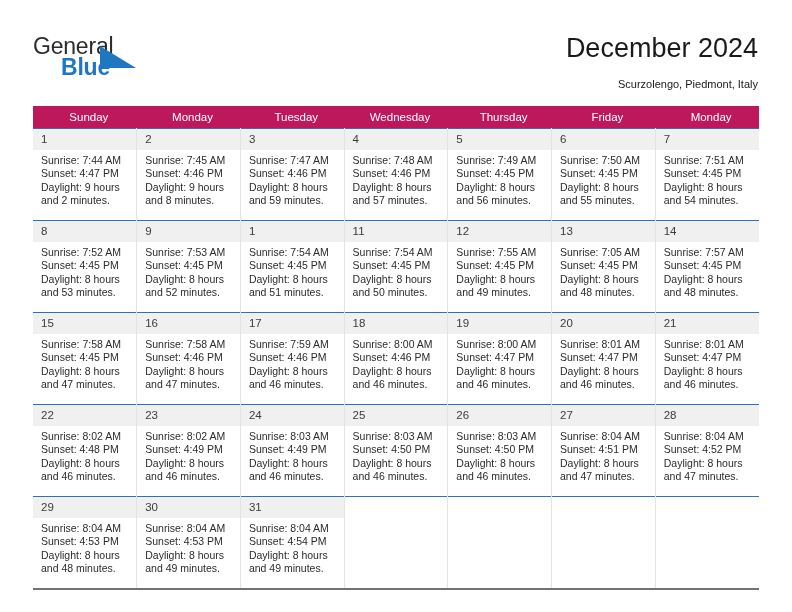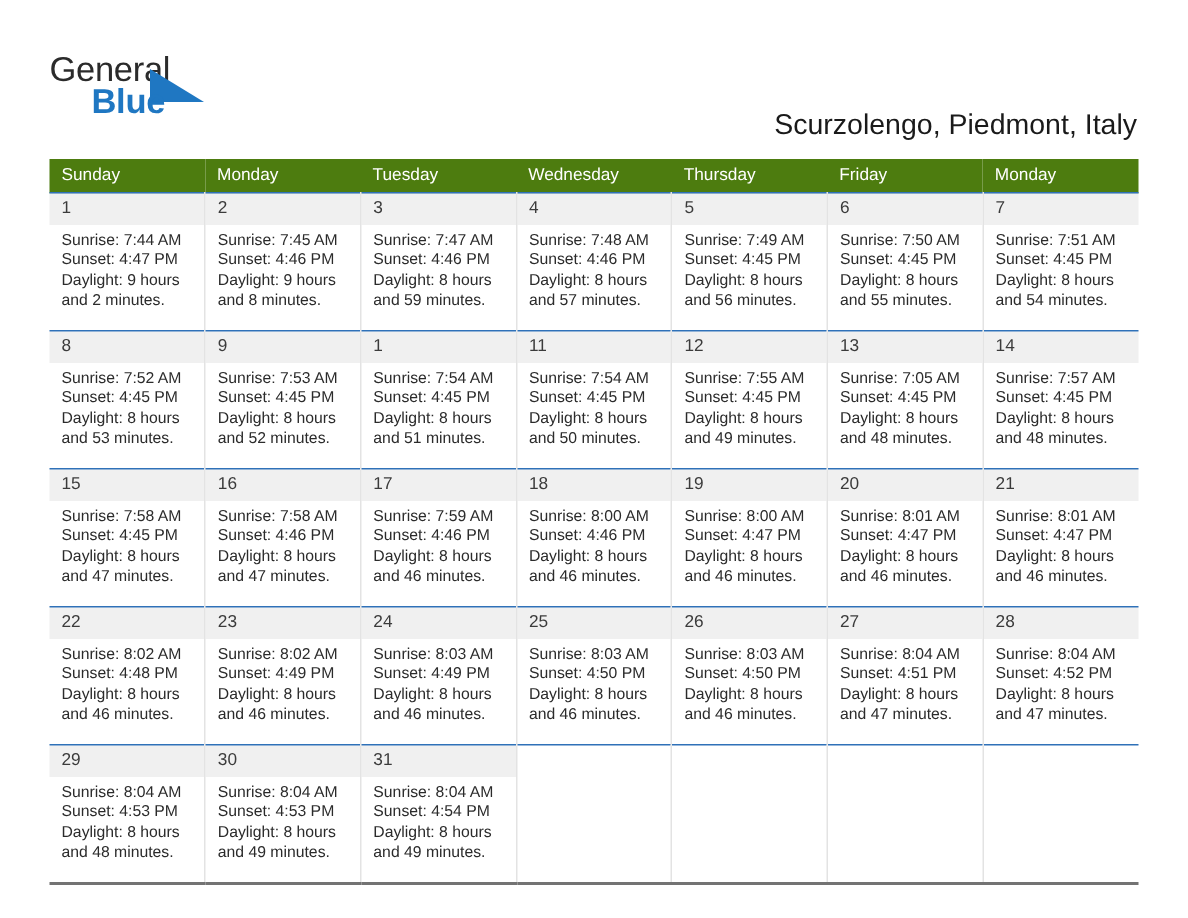--- a/index.html
+++ b/index.html
@@ -68,42 +68,42 @@
     font-size: 27px;
     line-height: 32px;
     color: #1a1a1a;
     text-align: right;
     white-space: nowrap;
   }
   .subtitle {
     position: absolute;
     right: 34px;
     top: 76px;
-    font-size: 19px;
+    font-size: 11px;
     line-height: 16px;
     color: #1a1a1a;
     text-align: right;
     white-space: nowrap;
   }
 
   
   .cal {
     position: absolute;
     left: 33px;
     top: 106px;
     width: 726px;
     border-collapse: collapse;
     table-layout: fixed;
   }
   .cal th {
-    background: #4d7c0f;
+    background: #be185d;
     color: #ffffff;
     font-size: 11.5px;
     font-weight: normal;
-    text-align: left;
+    text-align: center;
     padding: 5px 0 5px 8px;
     height: 20px;
     border: none;
     box-sizing: border-box;
   }
   .cal td {
     vertical-align: top;
     padding: 0;
     border-left: 1px solid #e3e3e3;
     border-right: 1px solid #e3e3e3;
@@ -146,20 +146,21 @@
     <div class="logo">
       <span class="logo-general">General</span>
       <span class="logo-tri">
         <svg width="38" height="24" viewBox="0 0 38 24" xmlns="http://www.w3.org/2000/svg">
           <polygon points="0,22 0,0 36,22" fill="#1f77c2"></polygon>
         </svg>
       </span>
       <span class="logo-blue">Blue</span>
     </div>
 
+    <div class="title">December 2024</div>
     <div class="subtitle">Scurzolengo, Piedmont, Italy</div>
   </div>
 
   <table class="cal">
     <thead>
       <tr>
         <th>Sunday</th>
         <th>Monday</th>
         <th>Tuesday</th>
         <th>Wednesday</th>

